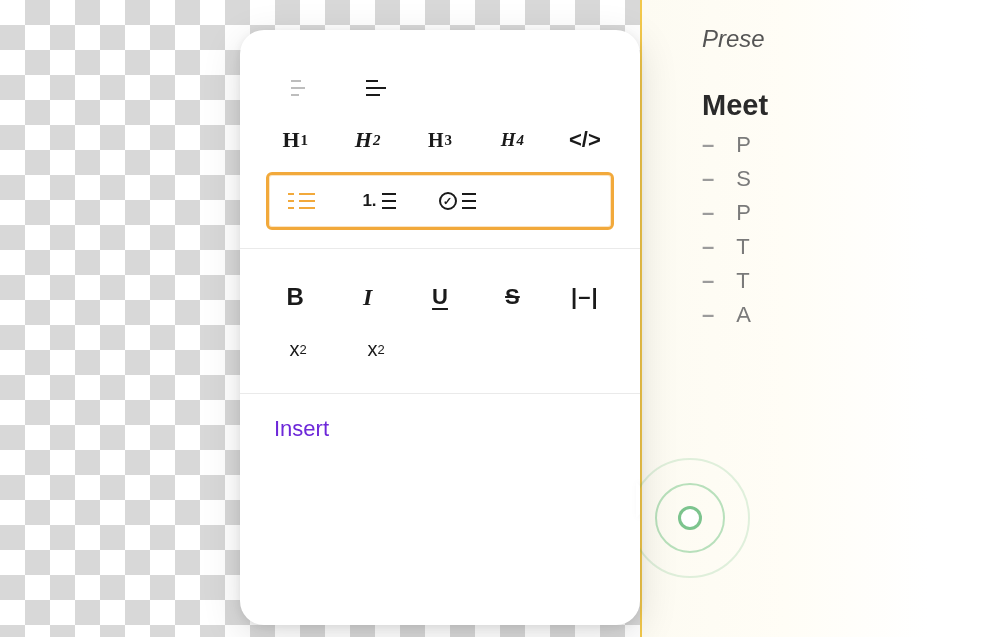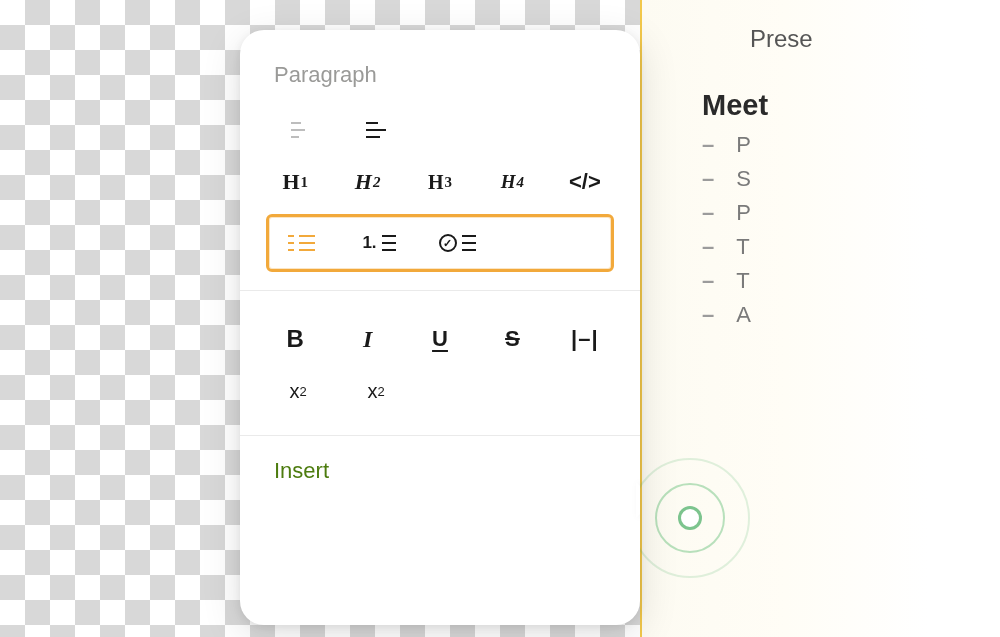--- a/index.html
+++ b/index.html
@@ -31,21 +31,21 @@
     top: 0;
     width: 360px;
     height: 637px;
     background: linear-gradient(90deg, #fdfbf2 0%, #fffdf6 40%, #ffffff 80%);
     z-index: 1;
     padding-left: 60px;
     padding-top: 25px;
     color: #5a5a58;
     border-left: 2px solid #f2c84b;
   }
-  .doc-bg .line { font-size: 24px; margin-bottom: 22px; color: #555; white-space: nowrap; overflow: hidden; margin-left: 48px; }
+  .doc-bg .line { font-size: 24px; margin-bottom: 22px; font-style: italic; color: #555; white-space: nowrap; overflow: hidden; }
   .doc-bg .heading { font-weight: 700; font-style: normal; font-size: 29px; color: #2a2a2a; margin-top: 36px; margin-bottom: 10px; }
   .doc-bg .bullet { display: flex; align-items: center; gap: 22px; font-style: normal; margin-bottom: 8px; font-size: 22px; color: #7a7a7a; }
   .doc-bg .dash { color: #9b9b9b; font-weight: 700; }
 
   
   .pulse {
     position: absolute;
     left: 620px; top: 448px;
     width: 140px; height: 140px;
     z-index: 2;
@@ -147,21 +147,21 @@
   .bold-b { font-weight:900; font-size:24px; }
   .ital-i { font-style:italic; font-weight:700; font-size:24px; font-family: Georgia, serif; }
   .under-u { text-decoration: underline; text-underline-offset: 4px; text-decoration-thickness: 2px; font-weight:700; font-size:22px; }
   .strike-s { text-decoration: line-through; font-weight:700; font-size:22px; text-decoration-thickness: 2px; }
   .highlight-h { font-size:22px; letter-spacing:1px; font-weight:600; }
 
   .sup-x, .sub-x { font-size:20px; }
   .sup-x sup { font-size:13px; vertical-align: super; }
   .sub-x sub { font-size:13px; vertical-align: sub; }
 
-  .insert-label { color:#4d7c0f; padding: 0 34px; font-size:22px; }
+  .insert-label { color:#6d28d9; padding: 0 34px; font-size:22px; }
 
   
   .halo {
     position:absolute; z-index:1;
     left:200px; top:0; width:480px; height:637px;
     background: radial-gradient(ellipse 280px 340px at 50% 45%, rgba(255,255,255,0.85), rgba(255,255,255,0) 70%);
     pointer-events:none;
   }
 </style>
 </head>
@@ -200,21 +200,20 @@
 </div>
 
 <div class="pulse">
   <div class="ring r3"></div>
   <div class="ring r2"></div>
   <div class="ring r1"></div>
 </div>
 
 <div class="panel">
 
-  <div class="section-title">Paragraph</div>
 
   <div class="row">
     <div class="cell dim icon">
       <span class="list-lines small">
           <span style="width:10px"></span>
           <span></span>
           <span style="width:8px"></span>
         </span>
     </div>
     <div class="cell icon">

